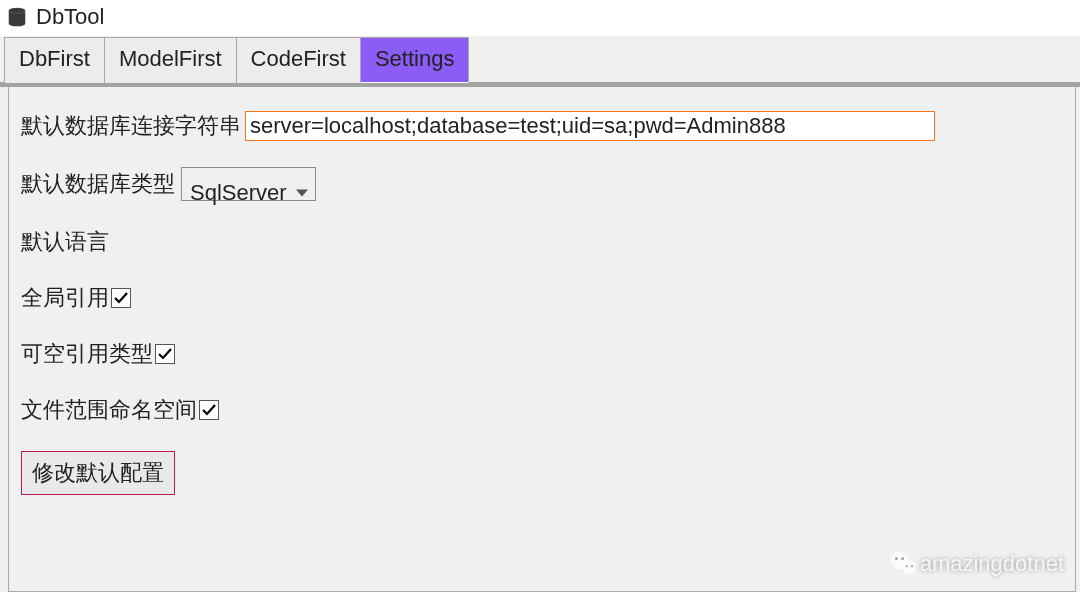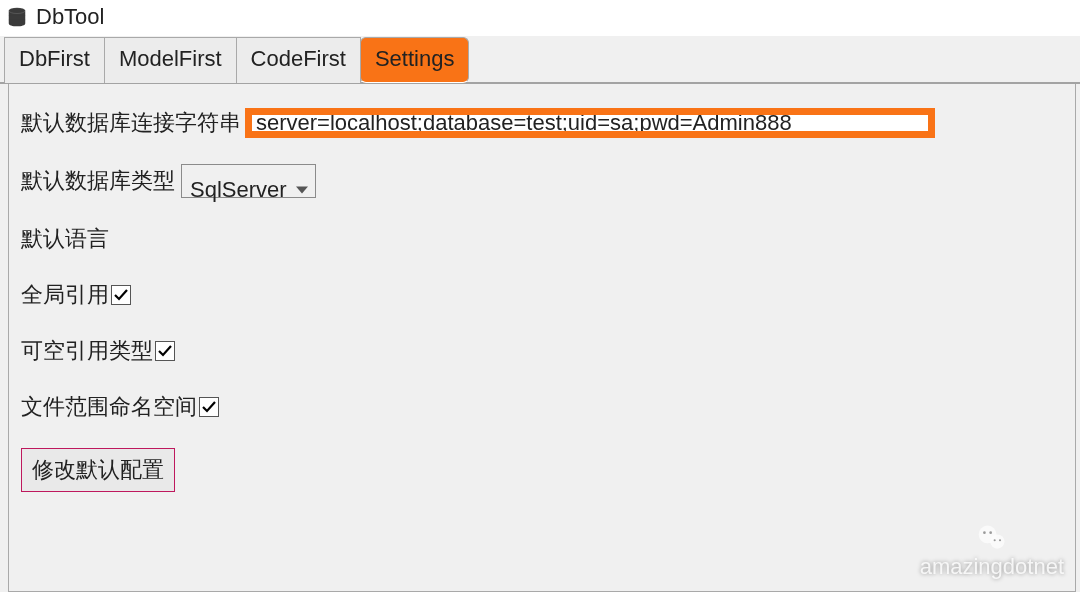--- a/index.html
+++ b/index.html
@@ -30,42 +30,41 @@
       width: 22px;
       height: 22px;
       display: inline-flex;
       align-items: center;
       justify-content: center;
     }
     .tabstrip {
       display: flex;
       align-items: stretch;
       background: #f0f0f0;
-      border-bottom: 2px solid #a3a3a3;
+      border-bottom: 5px solid #a3a3a3;
       padding-left: 4px;
     }
     .tab {
       padding: 8px 14px 10px 14px;
       font-size: 22px;
       color: #222;
       background: #ececec;
       border: 1px solid #a9a9a9;
       border-bottom: none;
       margin-right: -1px;
       position: relative;
       top: 1px;
       cursor: default;
       user-select: none;
     }
     .tab.active {
-      background: #f97316;
+      background: #8b5cf6;
       border-top: 1px solid #a9a9a9;
       border-bottom: 1px solid #ffffff;
       z-index: 2;
-      border-radius: 6px;
     }
     .tab.inactive {
       background: #ececec;
     }
     .content {
       flex: 1;
       background: #f0f0f0;
       border: 1px solid #a9a9a9;
       border-top: none;
       margin: 0 4px 0 8px;
@@ -75,21 +74,21 @@
       display: flex;
       align-items: center;
       margin-bottom: 26px;
       font-size: 22px;
       color: #222;
     }
     .row label { white-space: nowrap; }
     .textbox {
       font-size: 22px;
       padding: 2px 4px;
-      border: 7px solid #f97316;
+      border: 1px solid #f97316;
       background: #ffffff;
       height: 30px;
       min-width: 690px;
       color: #222;
       margin-left: 4px;
     }
     .select-wrap {
       display: inline-flex;
       align-items: center;
       border: 1px solid #8b8b8b;
@@ -138,21 +137,20 @@
     .watermark {
       position: absolute;
       right: 16px;
       bottom: 12px;
       display: flex;
       align-items: center;
       color: rgba(255,255,255,0.82);
       text-shadow: 0 0 4px rgba(0,0,0,0.4);
       font-size: 22px;
       pointer-events: none;
-      flex-direction: column;
     }
     .watermark .wc {
       width: 32px;
       height: 32px;
       opacity: 0.82;
     }
   </style>
 </head>
 <body>
 

